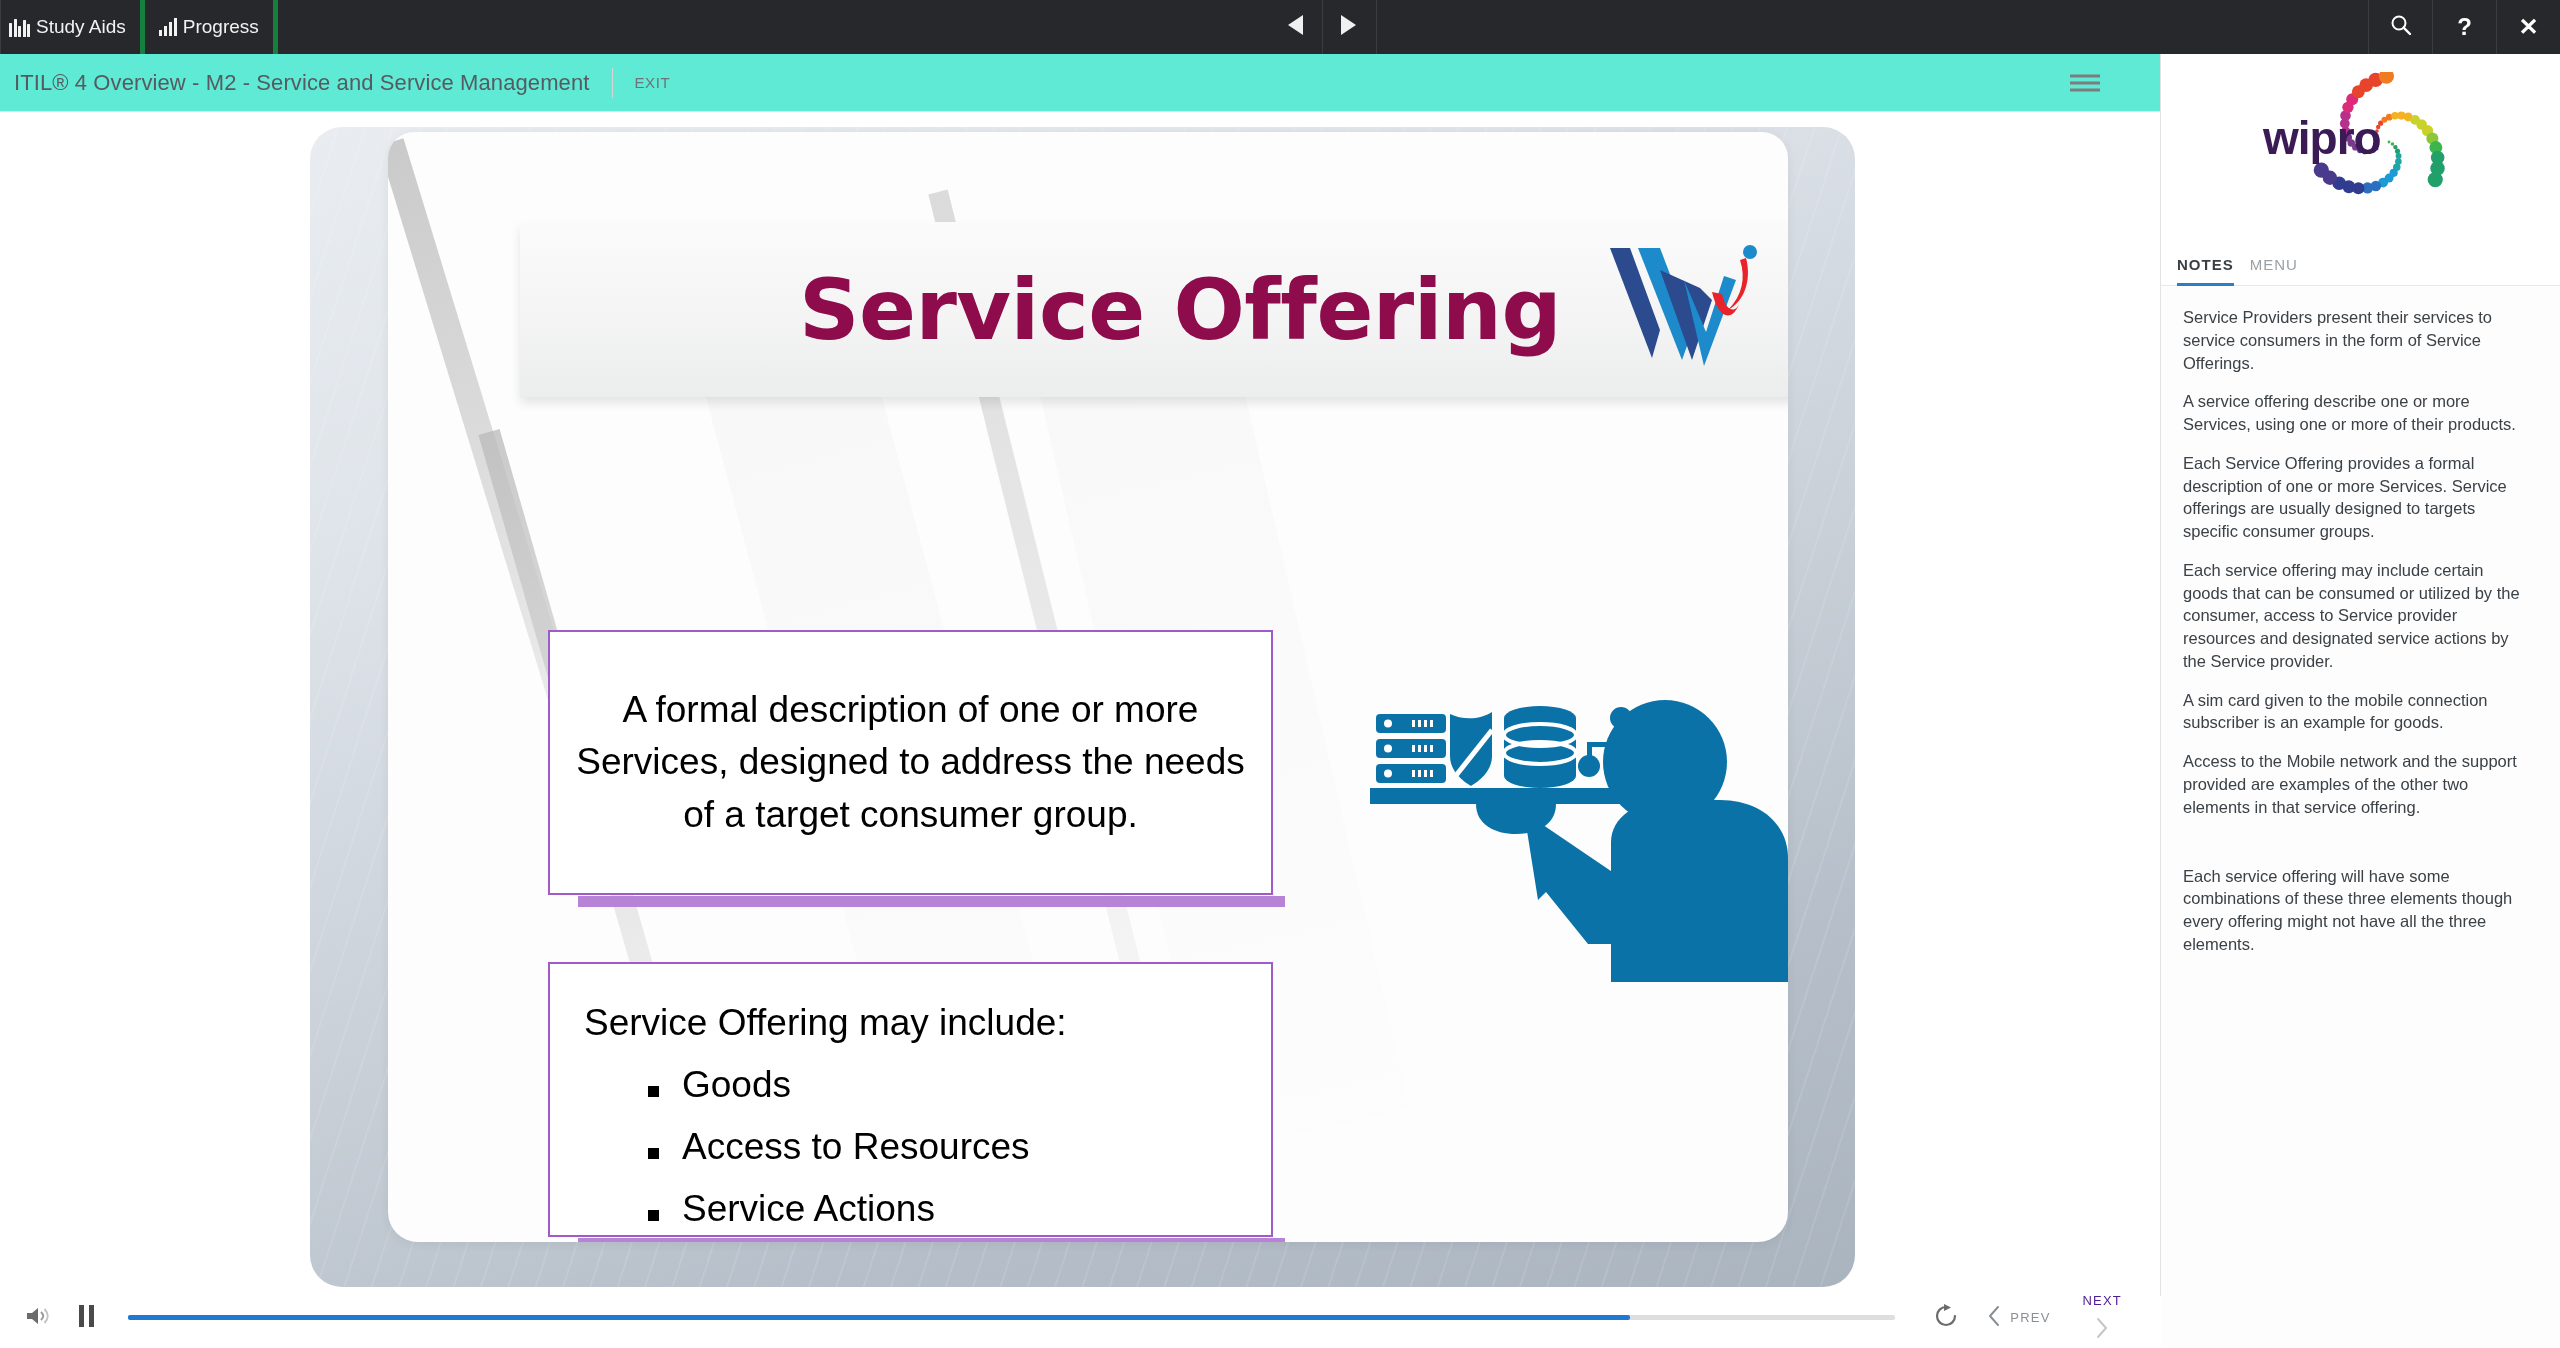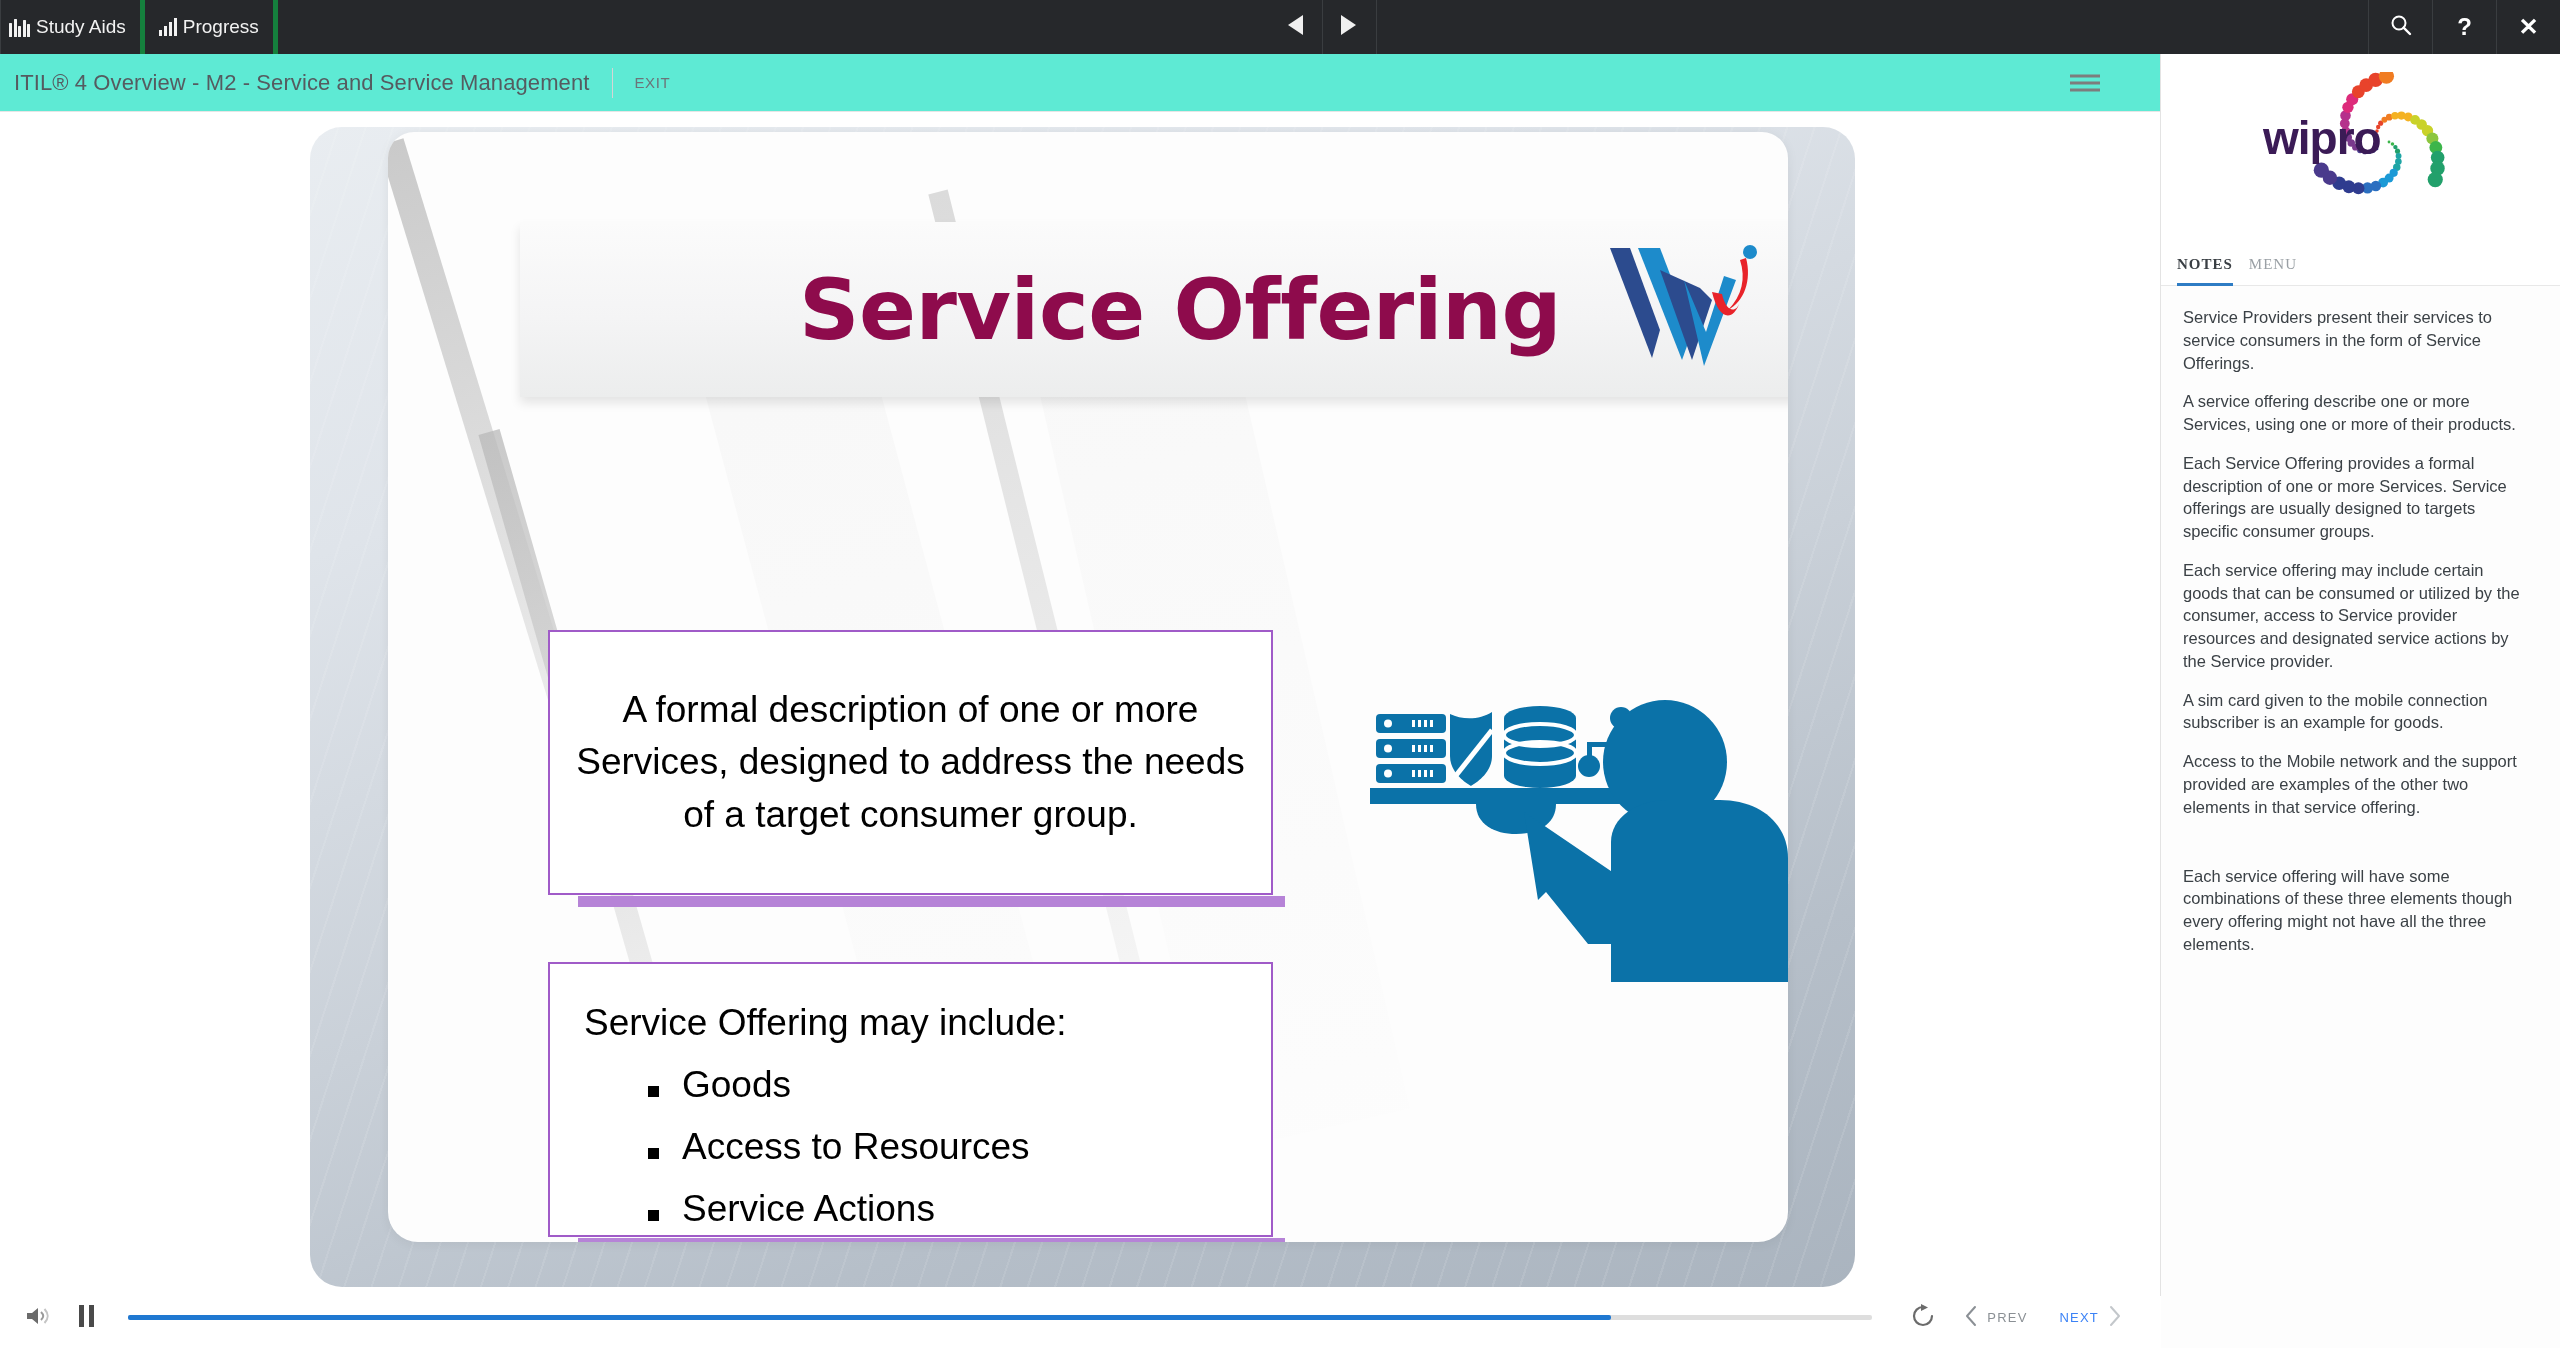--- a/index.html
+++ b/index.html
@@ -209,42 +209,42 @@
     position: absolute; left: 0; top: 0; height: 5px;
     background: #1f78d1; border-radius: 2px;
   }
   #replay { width: 50px; cursor: pointer; }
   .navlink {
     display: flex; align-items: center; gap: 9px;
     font-size: 13px; letter-spacing: 1.2px; cursor: pointer;
     padding: 0 16px;
   }
   #prev-btn { color: #8b9095; }
-  #next-btn { color: #3b82f6; margin-right: 22px; }
+  #next-btn { color: #4c1d95; margin-right: 22px; flex-direction: column; }
 
   
   #rightpanel {
     position: absolute; left: 2160px; top: 54px;
     width: 400px; height: 1242px;
     background: #15803d;
     border-left: 1px solid #e3e3e3;
   }
   #logo-area {
     height: 176px; display: flex; align-items: center; justify-content: center;
     background: #fff;
   }
   #tabs {
     height: 56px; padding: 0 16px;
     display: flex; align-items: flex-end; gap: 16px;
     border-bottom: 1px solid #e8e8e8;
     background: #fff;
   }
   .tab {
     font-size: 15px; letter-spacing: 1px; padding-bottom: 12px;
-    cursor: pointer; position: relative; font-family: Liberation Serif, serif;
+    cursor: pointer; position: relative;
   }
   .tab.active { color: #3a3f44; font-weight: 600; }
   .tab.active::after {
     content: ""; position: absolute; left: 0; right: 0; bottom: -1px;
     height: 3px; background: #2e7cc4;
   }
   .tab.inactive { color: #9aa0a5; }
   #notes-body {
     padding: 20px 30px 10px 22px;
     height: calc(1294px - 176px - 56px);

